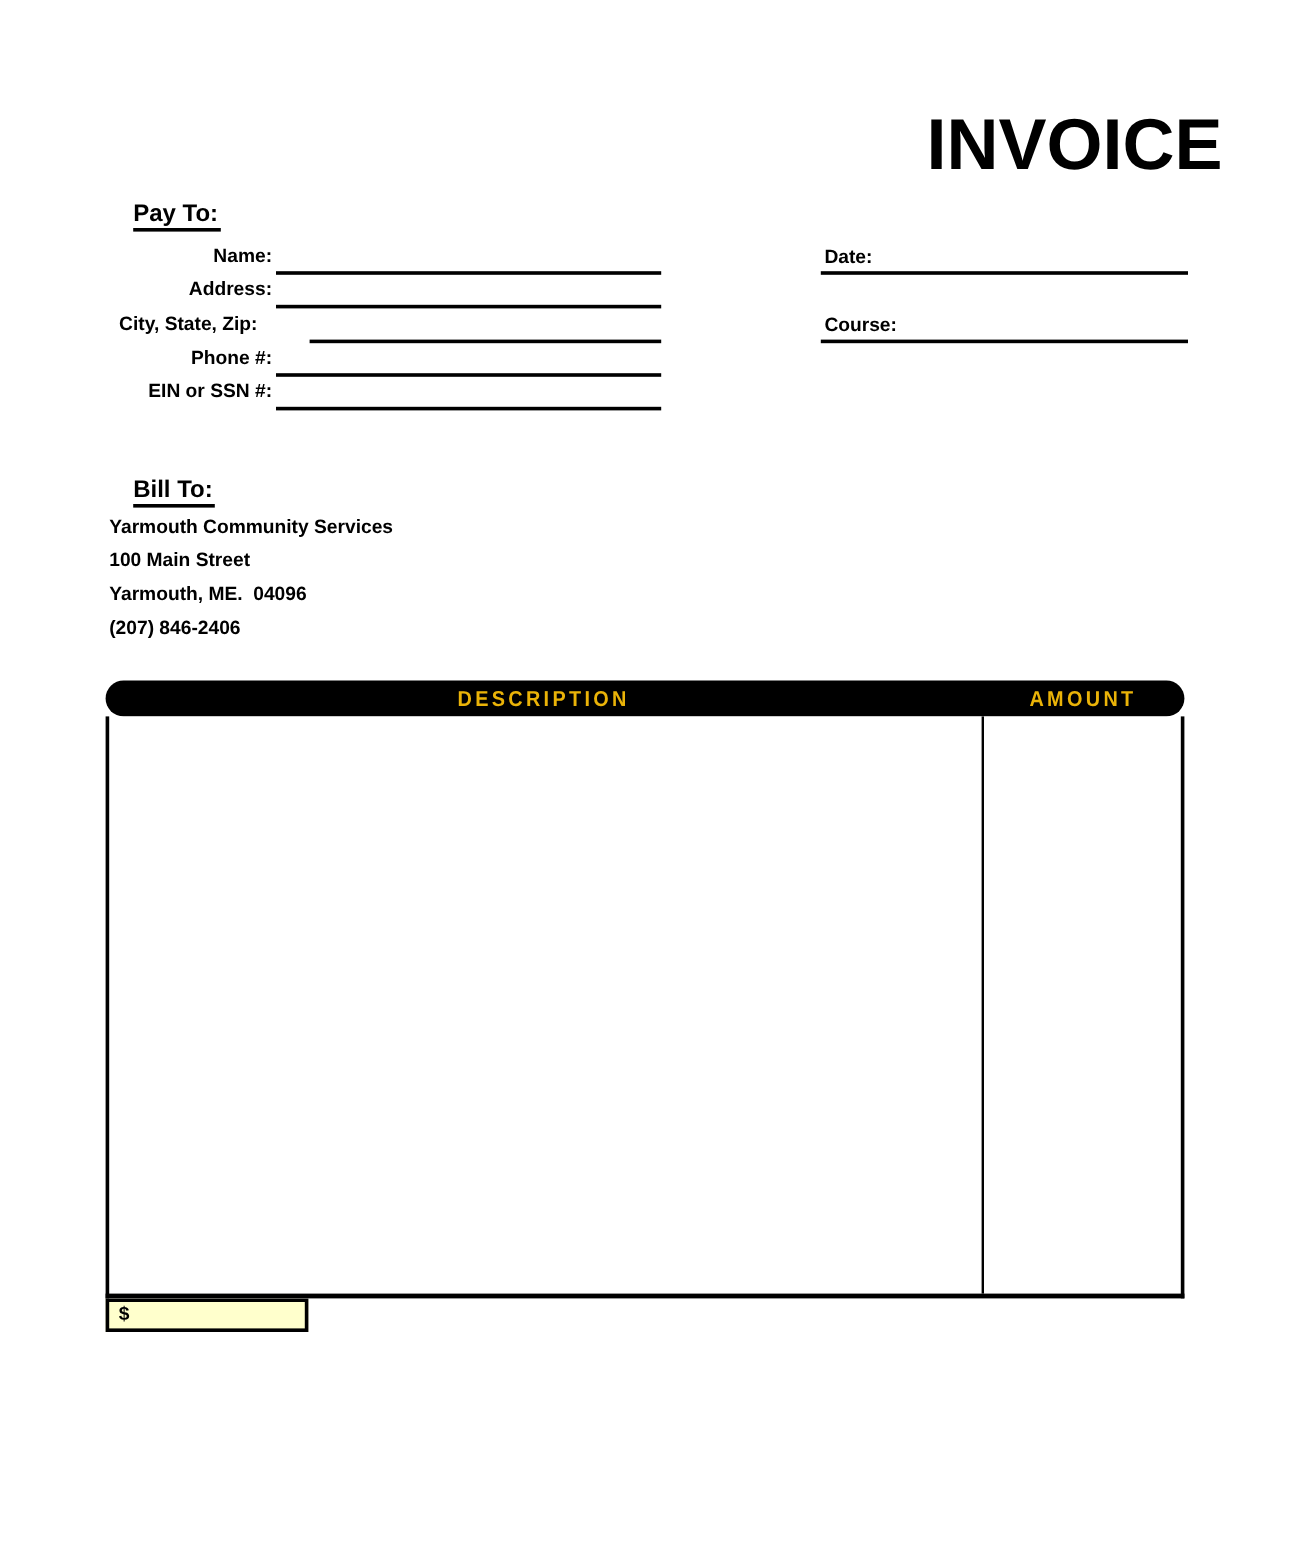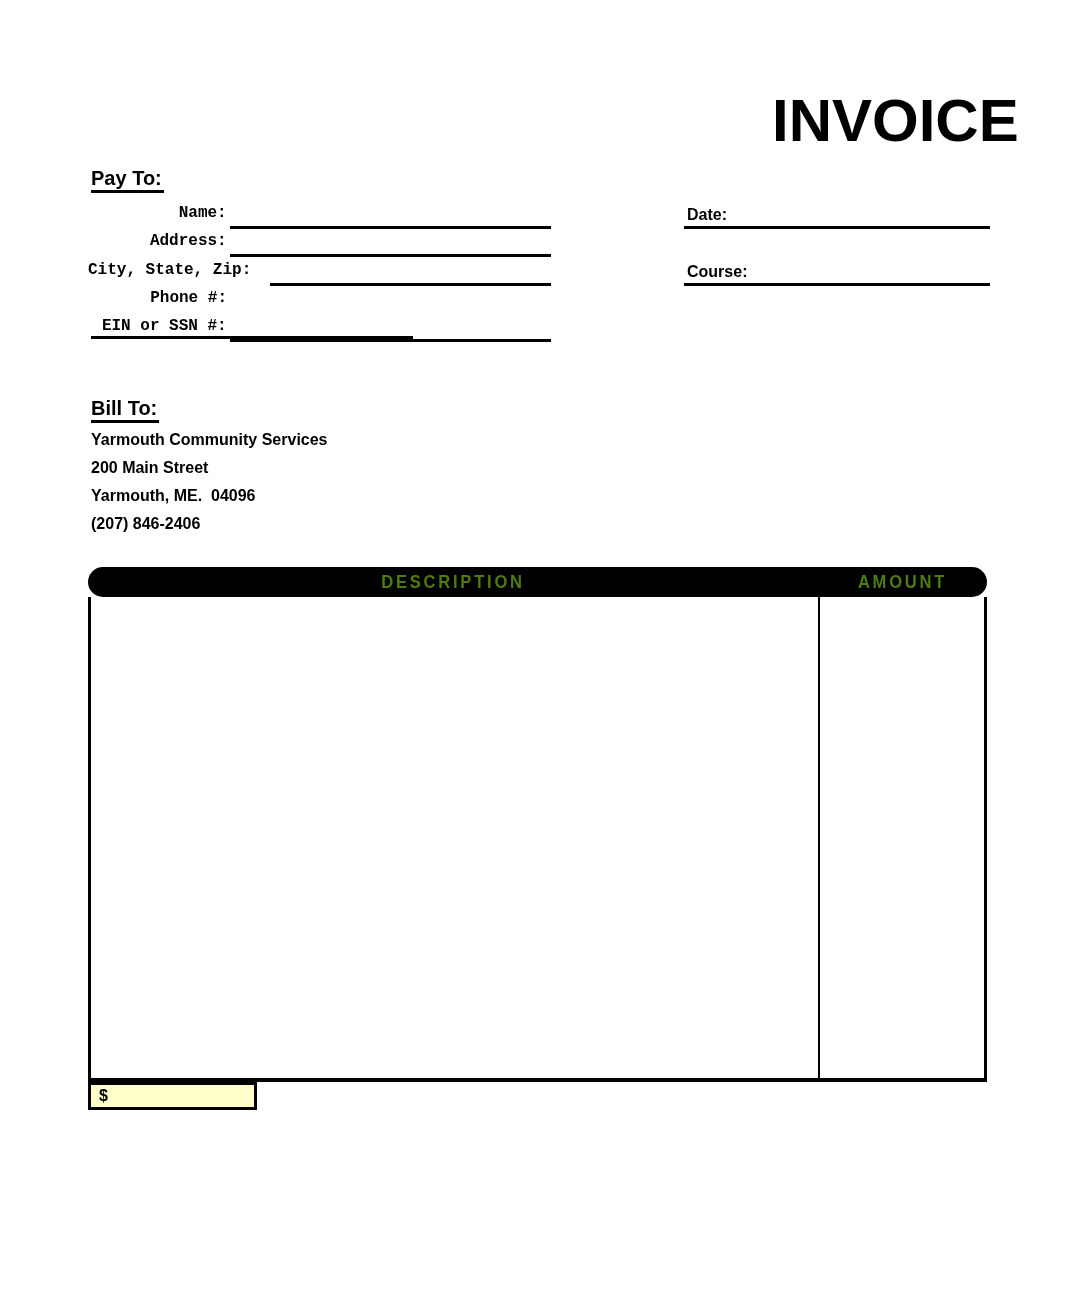--- a/index.html
+++ b/index.html
@@ -17,64 +17,63 @@
     position:absolute;left:728px;top:91px;
     font-size:60px;font-weight:bold;line-height:60px;
     letter-spacing:0px;white-space:nowrap;margin-left:44px;
   }
   
   .section-heading{
     position:absolute;
     font-size:20px;font-weight:bold;line-height:22px;
     border-bottom:3px solid #000;
     padding:0 2px 1px 0;
-    display:inline-block;white-space:nowrap;
+    display:inline-block;white-space:nowrap;margin-left:20px;
   }
   .pay-to-heading{left:91px;top:167px;}
   .bill-to-heading{left:91px;top:397px;}
   
   .field-row{
     position:absolute;left:88px;
     display:flex;width:463px;
   }
   .field-label{
     width:139px;text-align:right;
     font-size:16px;font-weight:bold;line-height:25px;
     white-space:nowrap;
-    font-family:Liberation Mono, monospace;
   }
   .field-line{
     width:318px;margin-left:3px;height:25px;
     border-bottom:3px solid #000;
     font-size:16px;line-height:25px;padding-left:4px;
   }
   .row-0{top:201px;}
   .row-1{top:229px;justify-content:flex-end;}
   .row-2{top:258px;gap:40px;}
-  .row-3{top:286px;flex-direction:column;}
+  .row-3{top:286px;}
   .row-4{top:314px;justify-content:space-between;}
   
   .meta-field{
     position:absolute;left:684px;width:303px;
     height:22px;border-bottom:3px solid #000;
     font-size:16px;font-weight:bold;line-height:22px;
     padding-left:3px;box-sizing:content-box;
   }
   .meta-0{top:204px;}
   .meta-1{top:261px;}
   
   .bill-lines{position:absolute;left:91px;top:426px;}
   .bill-line{
     font-size:16px;font-weight:bold;line-height:28px;
     white-space:pre;
   }
   
   .items-table{position:absolute;left:88px;top:567px;width:899px;}
   .thead{
-    display:flex;height:30px;background:#000000;color:#4d7c0f;border-radius:15px;
+    display:flex;height:30px;background:#000000;color:#eab308;border-radius:15px;
   }
   .th{
     display:flex;align-items:center;justify-content:center;
     font-size:18px;font-weight:bold;letter-spacing:3px;
     transform:scaleX(0.92);
   }
   .th-wrap-desc{width:730px;display:flex;align-items:center;justify-content:center;}
   .th-wrap-amt{flex:1;display:flex;align-items:center;justify-content:center;}
   .tbody{
     position:relative;height:485px;box-sizing:border-box;
@@ -138,21 +137,21 @@
   </div>
   <div class="meta-field meta-0">
     <span>Date:</span>
     <span></span>
   </div>
 
   <div class="section-heading bill-to-heading">Bill To:</div>
 
   <div class="bill-lines">
     <div class="bill-line">Yarmouth Community Services</div>
-    <div class="bill-line">200 Main Street</div>
+    <div class="bill-line">100 Main Street</div>
     <div class="bill-line">Yarmouth, ME.  04096</div>
     <div class="bill-line">(207) 846-2406</div>
   </div>
 
   <div class="items-table">
     <div class="thead">
       <div class="th-wrap-desc">
         <span class="th">DESCRIPTION</span>
       </div>
       <div class="th-wrap-amt">

